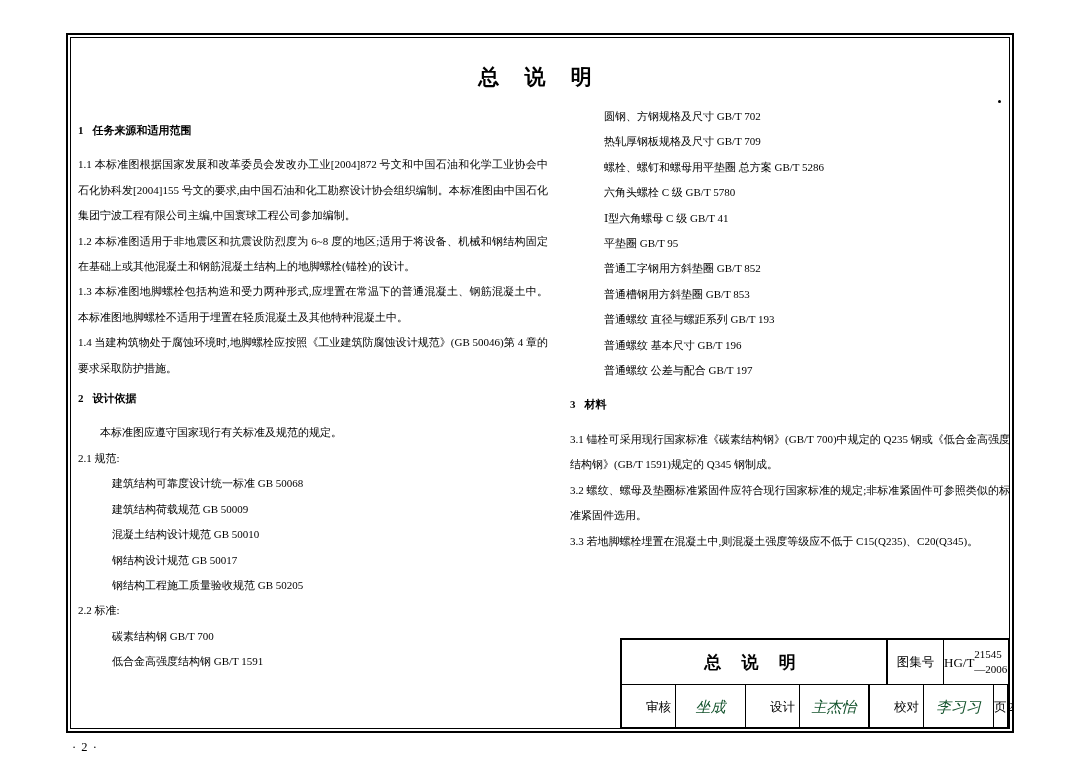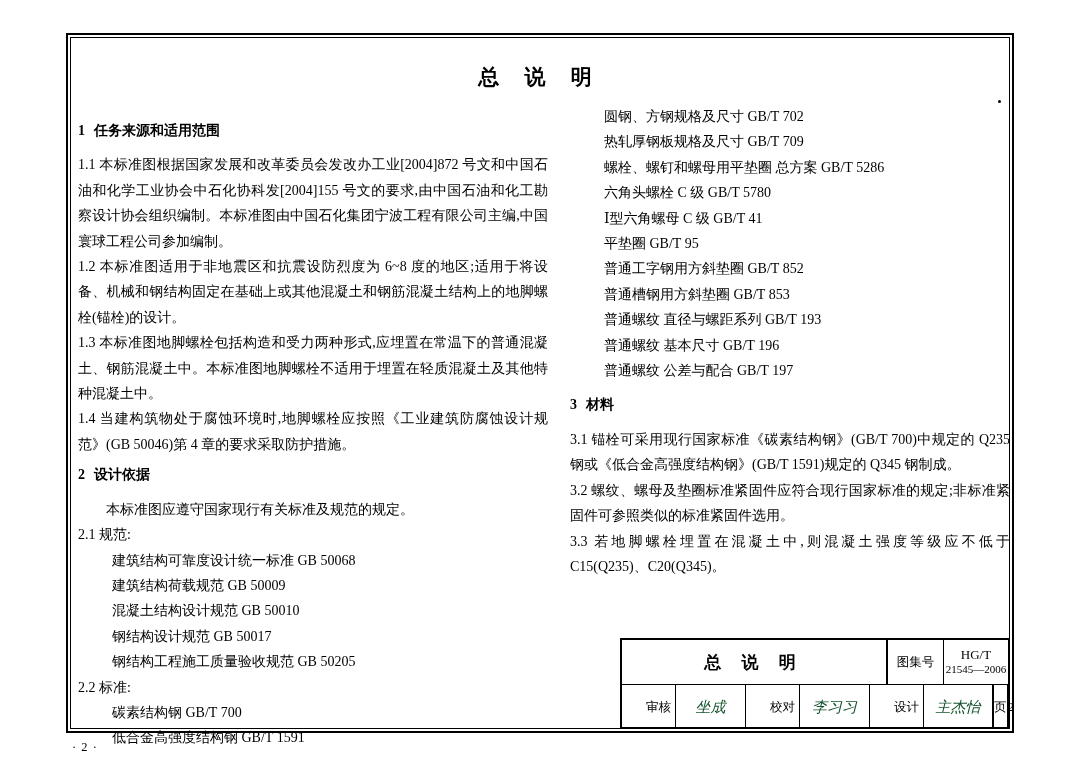--- a/index.html
+++ b/index.html
@@ -46,21 +46,21 @@
     top: 63px;
     width: 940px;
     text-align: center;
     font-size: 21px;
     font-weight: bold;
     letter-spacing: 10px;
     font-family: "Liberation Serif", "DejaVu Serif", serif;
   }
   .col {
     position: absolute;
-    font-size: 14px;
+    font-size: 11px;
     line-height: 25.4px;
   }
   .col-left {
     left: 78px;
     top: 118px;
     width: 470px;
   }
   .col-right {
     left: 570px;
     top: 104px;
@@ -124,21 +124,21 @@
     font-weight: bold;
     letter-spacing: 8px;
   }
   .tb-label {
     width: 56px;
     border-right: 1px solid #000;
     font-size: 12.5px;
   }
   .tb-code {
     width: 64px;
-    flex-direction: column;
+    flex-direction: row;
     line-height: 15px;
     font-size: 12px;
   }
   .tb-code .c1 { font-size: 13px; }
   .tb-code .c2 { font-size: 11px; }
   .sig-cell {
     box-sizing: border-box;
     display: flex;
     align-items: center;
     height: 100%;
@@ -280,26 +280,26 @@
         <span class="c1">HG/T</span>
         <span class="c2">21545—2006</span>
       </div>
     </div>
     <div class="tb-row tb-row-bot">
       <div class="sig-cell">
         <div class="sig-lab">审核</div>
         <div class="sig-val">坐成</div>
       </div>
       <div class="sig-cell">
+        <div class="sig-lab">设计</div>
+        <div class="sig-val last">主杰怡</div>
+      </div>
+      <div class="sig-cell">
         <div class="sig-lab">校对</div>
         <div class="sig-val">李习习</div>
       </div>
-      <div class="sig-cell">
-        <div class="sig-lab">设计</div>
-        <div class="sig-val last">主杰怡</div>
-      </div>
       <div class="pg-lab">页</div>
       <div class="pg-val">2</div>
     </div>
   </div>
 
   <div class="page-number">· 2 ·</div>
 </div>
 
 </body></html>

